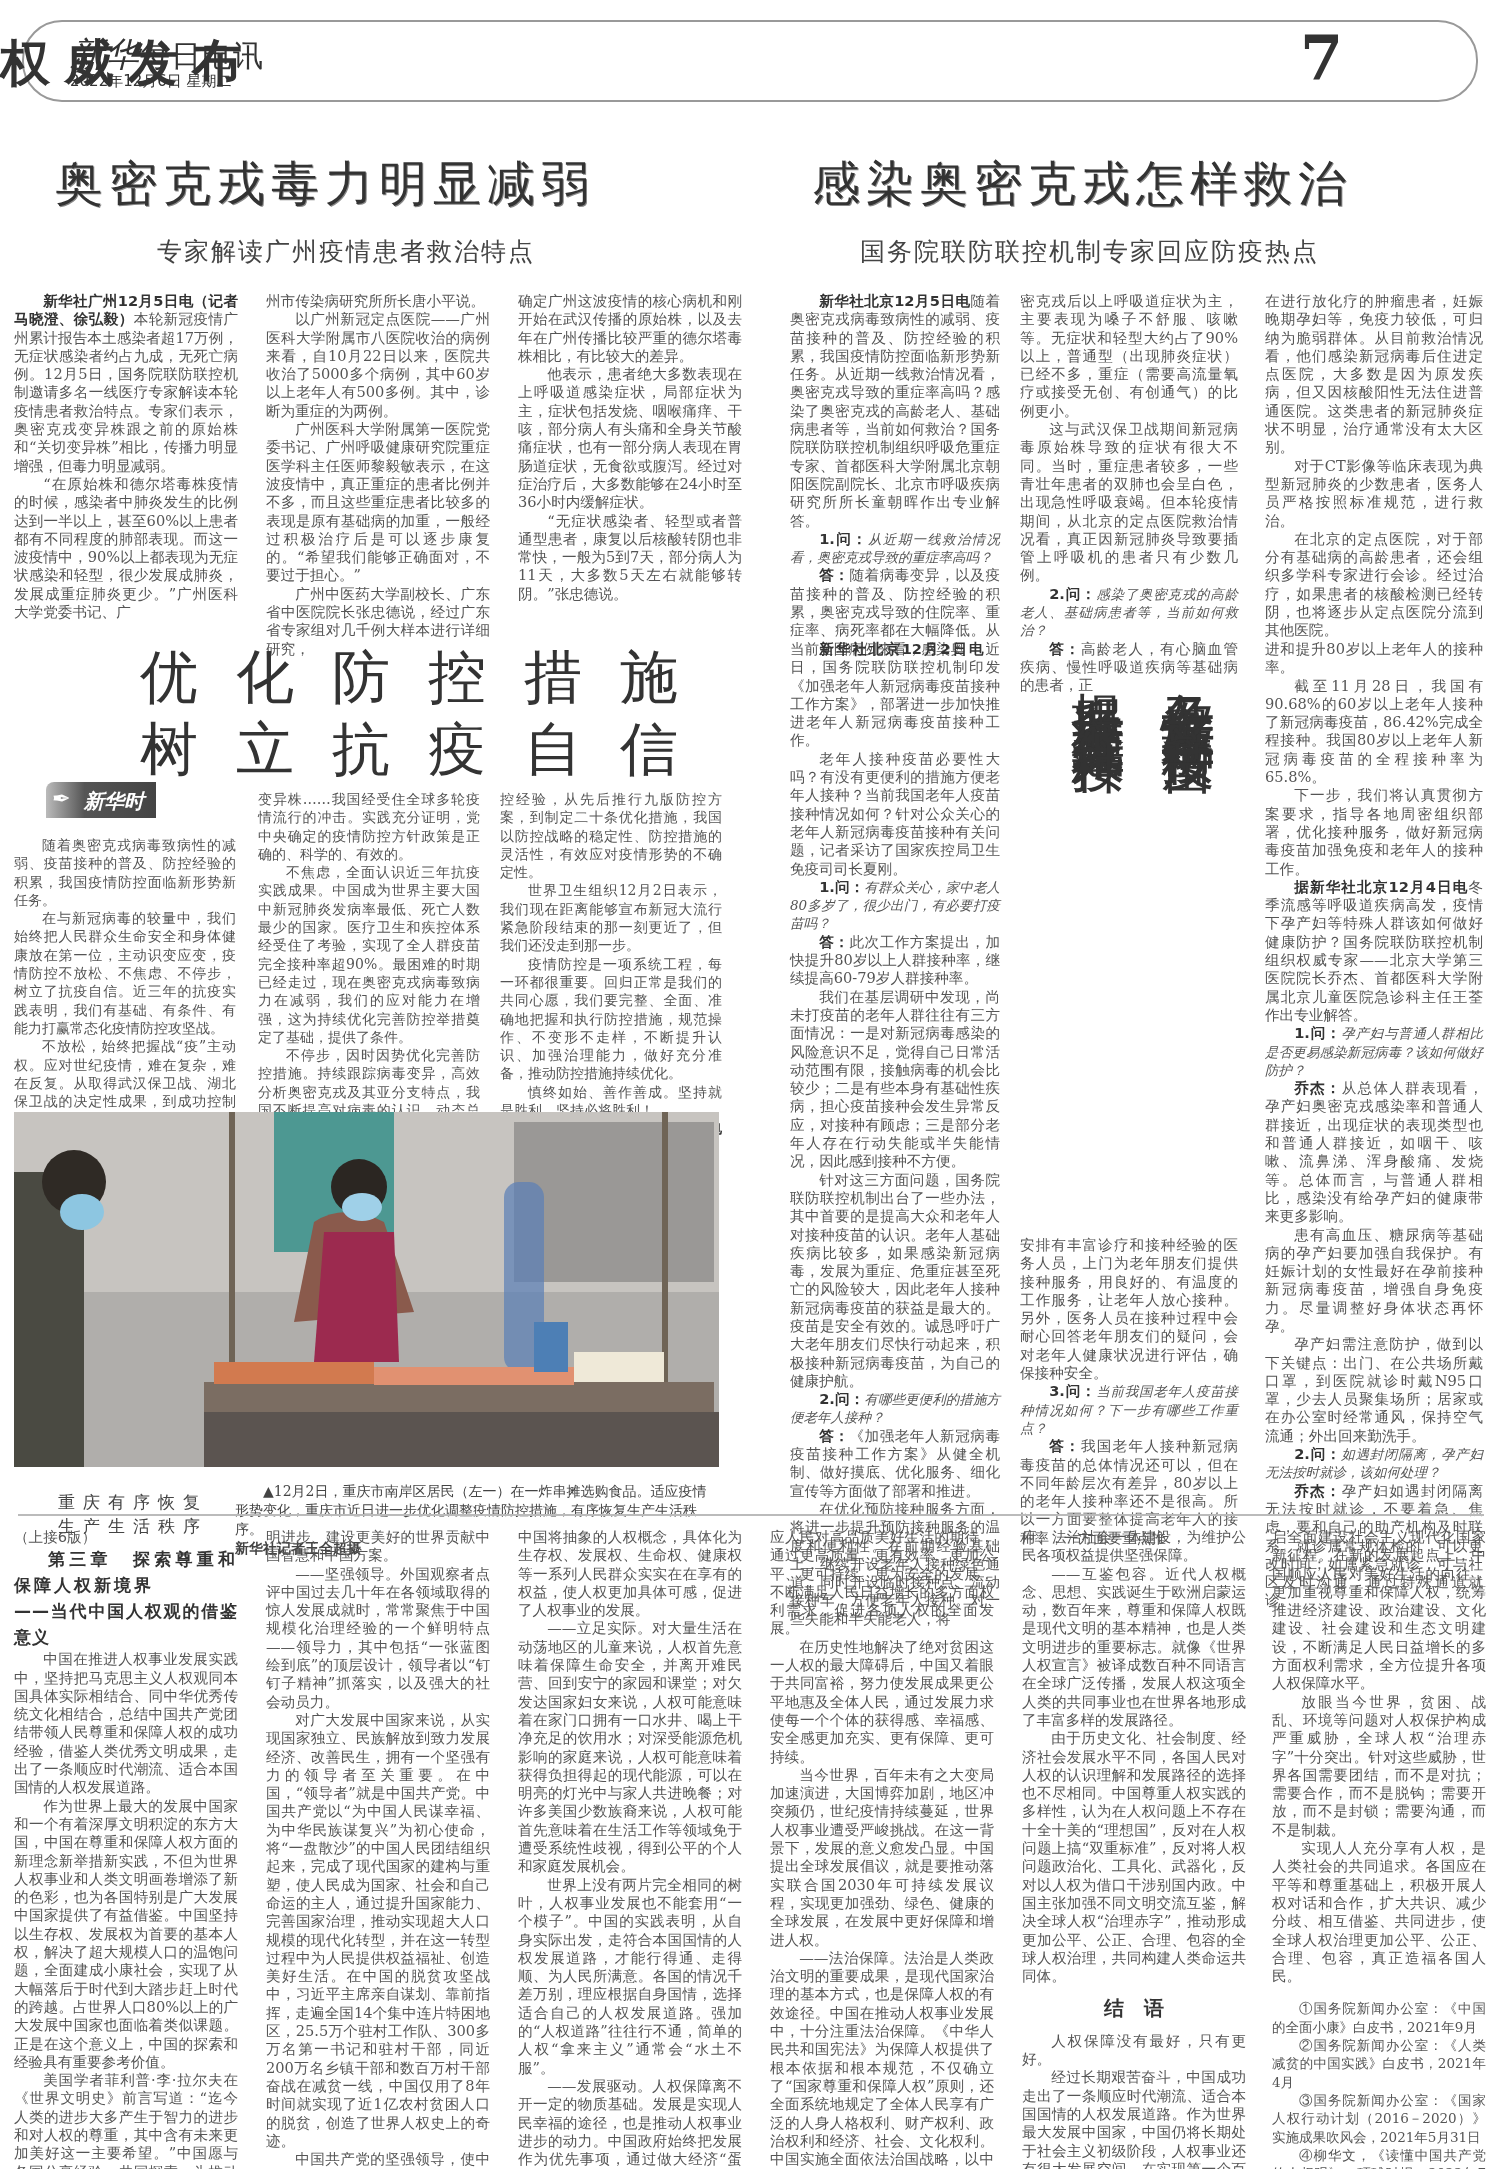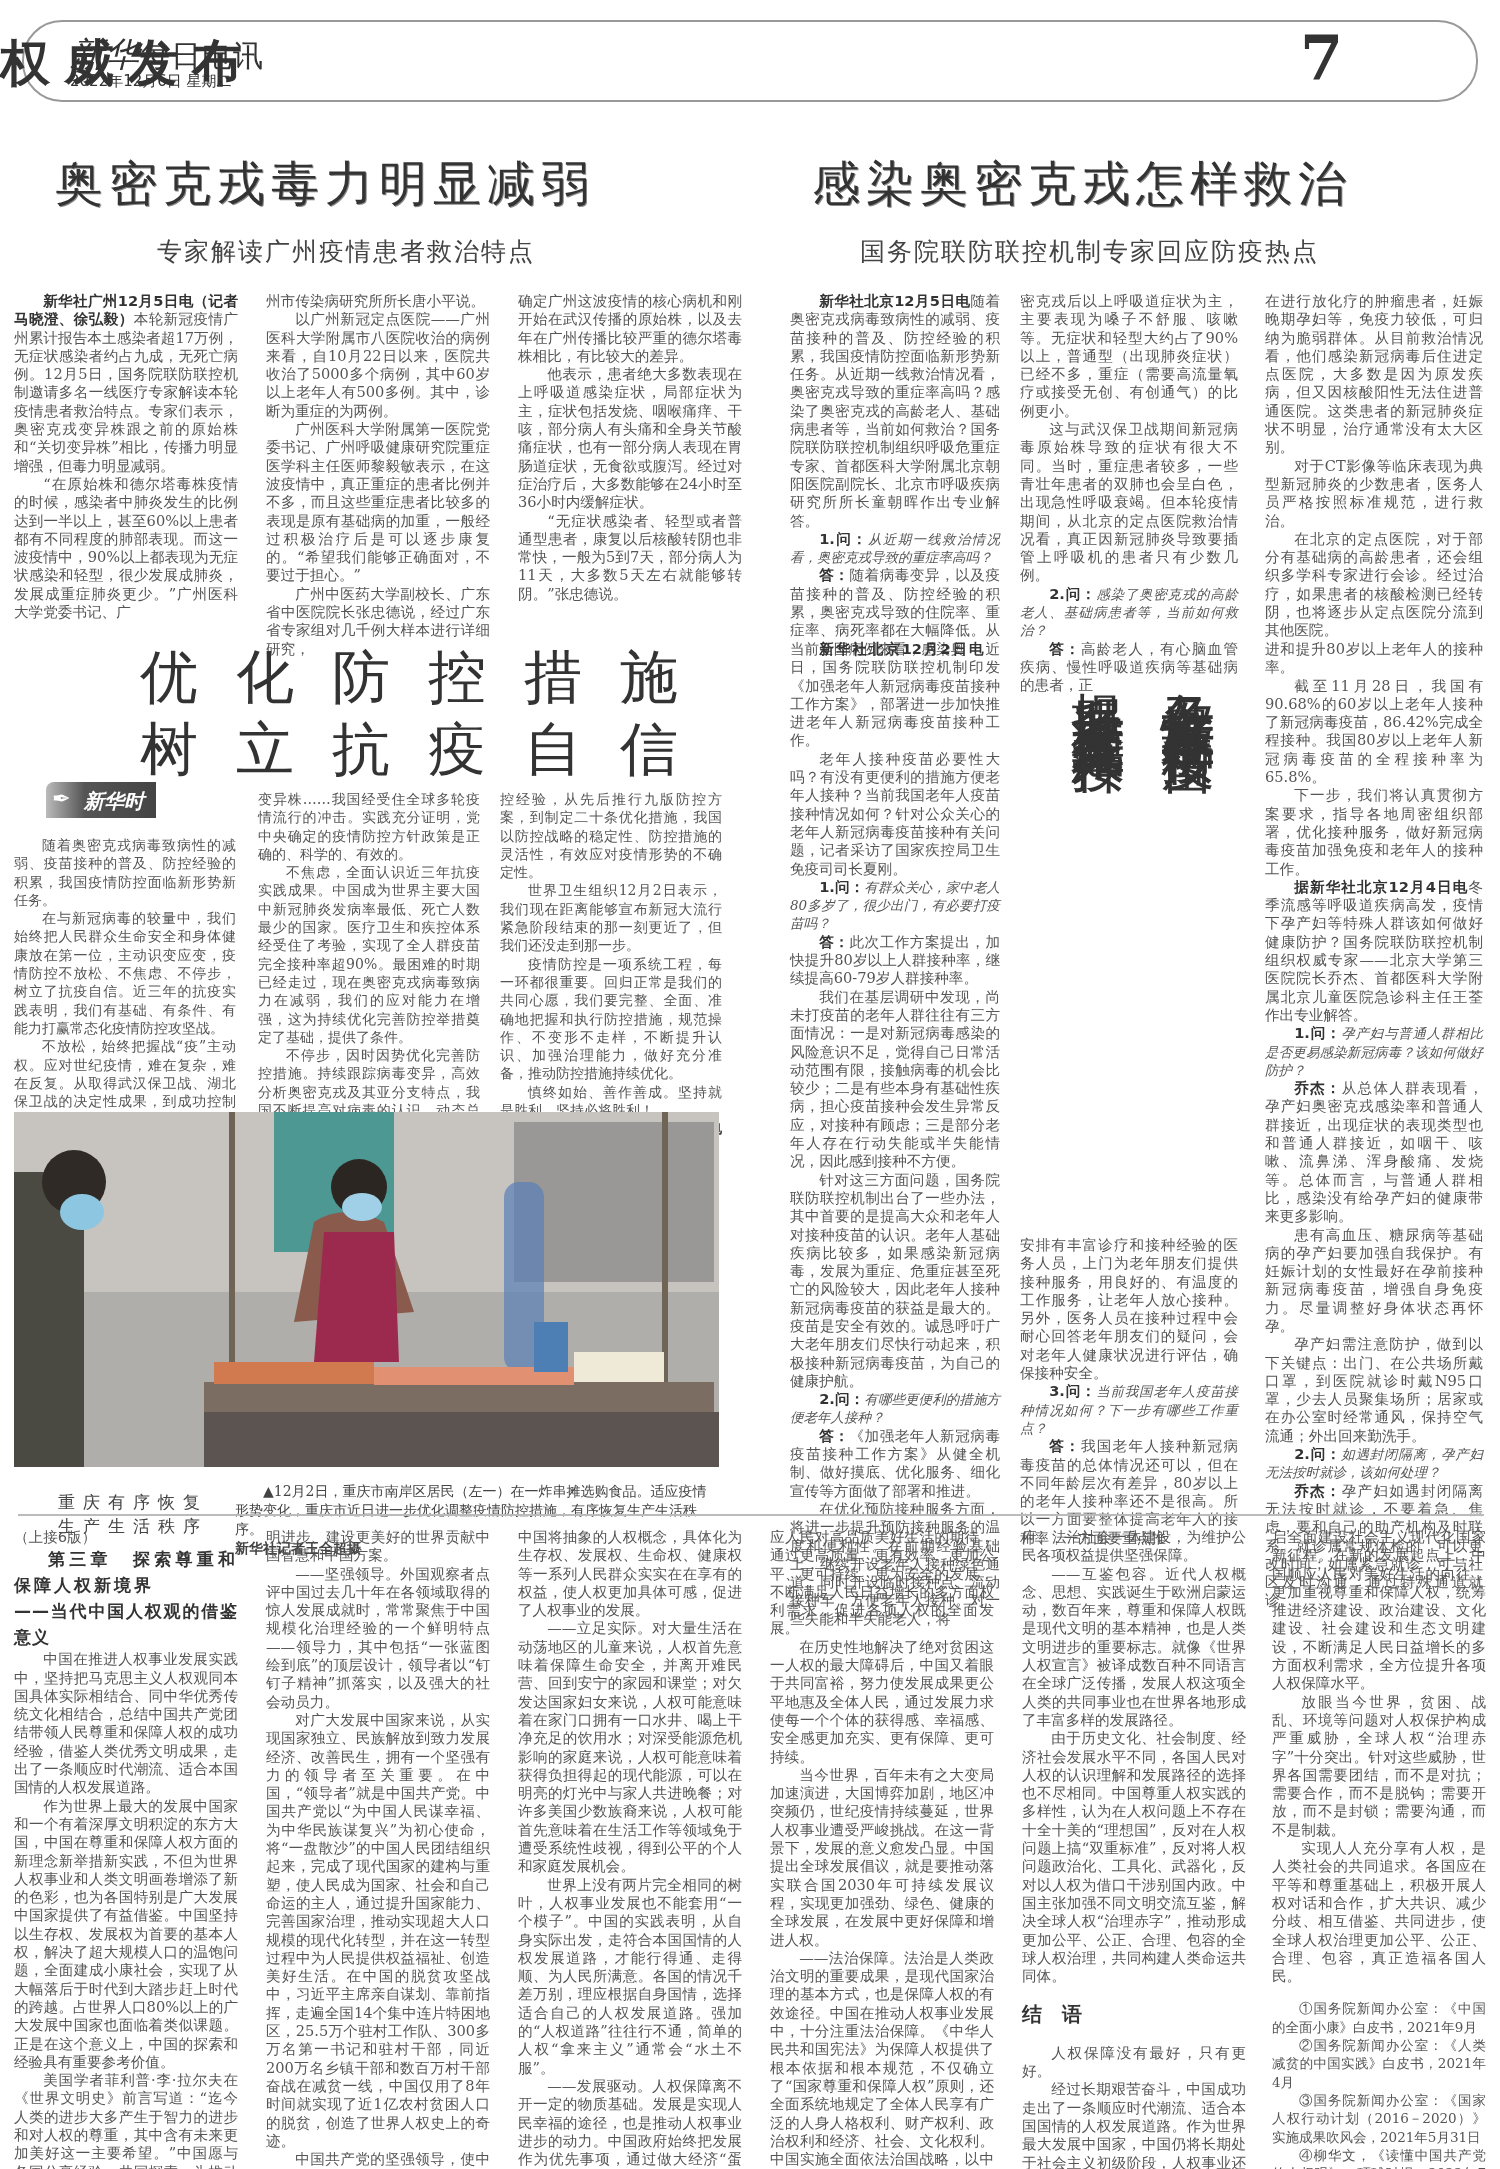--- a/index.html
+++ b/index.html
@@ -183,21 +183,21 @@
 <div class="abs col" style="left:770px;top:1528px;width:224px">
   <p class="noind">应人民对高品质美好生活的期待，通过更高质量、更有效率、更加公平、更可持续、更为安全的发展，不断满足人民日益增长的多方面权利需求，促进各项人权的全面发展。</p>
   <p>在历史性地解决了绝对贫困这一人权的最大障碍后，中国又着眼于共同富裕，努力使发展成果更公平地惠及全体人民，通过发展力求使每一个个体的获得感、幸福感、安全感更加充实、更有保障、更可持续。</p>
   <p>当今世界，百年未有之大变局加速演进，大国博弈加剧，地区冲突频仍，世纪疫情持续蔓延，世界人权事业遭受严峻挑战。在这一背景下，发展的意义愈发凸显。中国提出全球发展倡议，就是要推动落实联合国2030年可持续发展议程，实现更加强劲、绿色、健康的全球发展，在发展中更好保障和增进人权。</p>
   <p>——法治保障。法治是人类政治文明的重要成果，是现代国家治理的基本方式，也是保障人权的有效途径。中国在推动人权事业发展中，十分注重法治保障。《中华人民共和国宪法》为保障人权提供了根本依据和根本规范，不仅确立了“国家尊重和保障人权”原则，还全面系统地规定了全体人民享有广泛的人身人格权利、财产权利、政治权利和经济、社会、文化权利。中国实施全面依法治国战略，以中国特色社会主义法治体系建设引领依法治国、依法执政、依法行政共同推进，法治国家、法治政</p>
 </div>
 <div class="abs col" style="left:1022px;top:1528px;width:224px">
   <p class="noind">府、法治社会一体建设，为维护公民各项权益提供坚强保障。</p>
   <p>——互鉴包容。近代人权概念、思想、实践诞生于欧洲启蒙运动，数百年来，尊重和保障人权既是现代文明的基本精神，也是人类文明进步的重要标志。就像《世界人权宣言》被译成数百种不同语言在全球广泛传播，发展人权这项全人类的共同事业也在世界各地形成了丰富多样的发展路径。</p>
   <p>由于历史文化、社会制度、经济社会发展水平不同，各国人民对人权的认识理解和发展路径的选择也不尽相同。中国尊重人权实践的多样性，认为在人权问题上不存在十全十美的“理想国”，反对在人权问题上搞“双重标准”，反对将人权问题政治化、工具化、武器化，反对以人权为借口干涉别国内政。中国主张加强不同文明交流互鉴，解决全球人权“治理赤字”，推动形成更加公平、公正、合理、包容的全球人权治理，共同构建人类命运共同体。</p>
-  <p class="noind" style="font-size:20px;font-weight:bold;margin:20px 0;font-family:'DejaVu Sans',sans-serif;color:#333">结　语</p>
+  <p class="noind" style="text-align:center;font-size:20px;font-weight:bold;margin:14px 0;font-family:'DejaVu Sans',sans-serif;color:#333">结　语</p>
   <p>人权保障没有最好，只有更好。</p>
   <p>经过长期艰苦奋斗，中国成功走出了一条顺应时代潮流、适合本国国情的人权发展道路。作为世界最大发展中国家，中国仍将长期处于社会主义初级阶段，人权事业还有很大发展空间。在实现第一个百年奋斗目标后，中国已开</p>
 </div>
 <div class="abs col" style="left:1272px;top:1528px;width:214px">
   <p class="noind">启全面建设社会主义现代化国家新征程。在新的发展起点上，中国顺应人民对美好生活的向往，更加重视尊重和保障人权，统筹推进经济建设、政治建设、文化建设、社会建设和生态文明建设，不断满足人民日益增长的多方面权利需求，全方位提升各项人权保障水平。</p>
   <p>放眼当今世界，贫困、战乱、环境等问题对人权保护构成严重威胁，全球人权“治理赤字”十分突出。针对这些威胁，世界各国需要团结，而不是对抗；需要合作，而不是脱钩；需要开放，而不是封锁；需要沟通，而不是制裁。</p>
   <p>实现人人充分享有人权，是人类社会的共同追求。各国应在平等和尊重基础上，积极开展人权对话和合作，扩大共识、减少分歧、相互借鉴、共同进步，使全球人权治理更加公平、公正、合理、包容，真正造福各国人民。</p>
   <div style="margin-top:14px;font-size:13.5px">
     <p>①国务院新闻办公室：《中国的全面小康》白皮书，2021年9月</p>
     <p>②国务院新闻办公室：《人类减贫的中国实践》白皮书，2021年4月</p>

